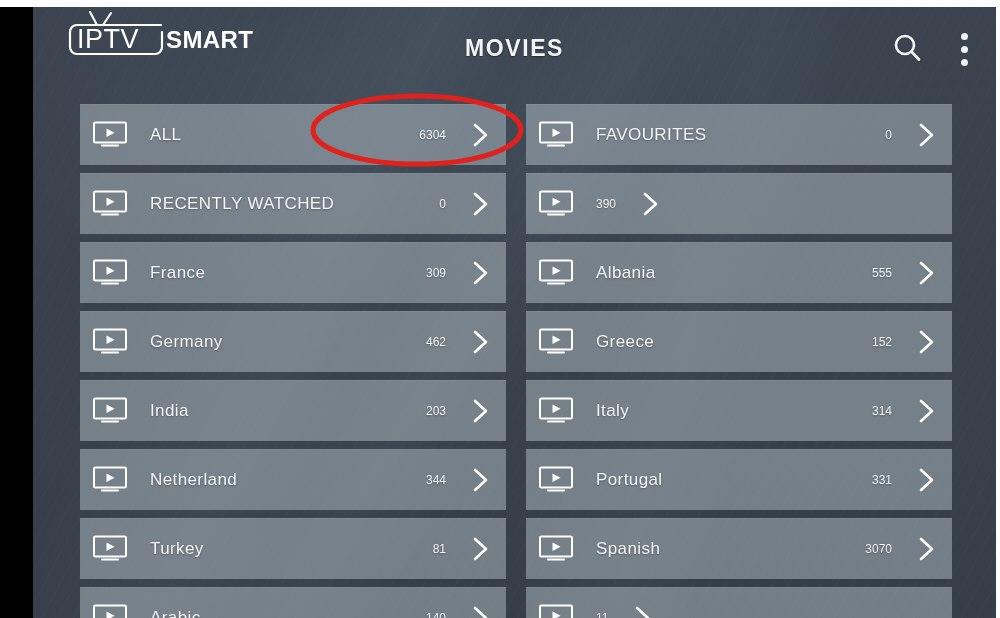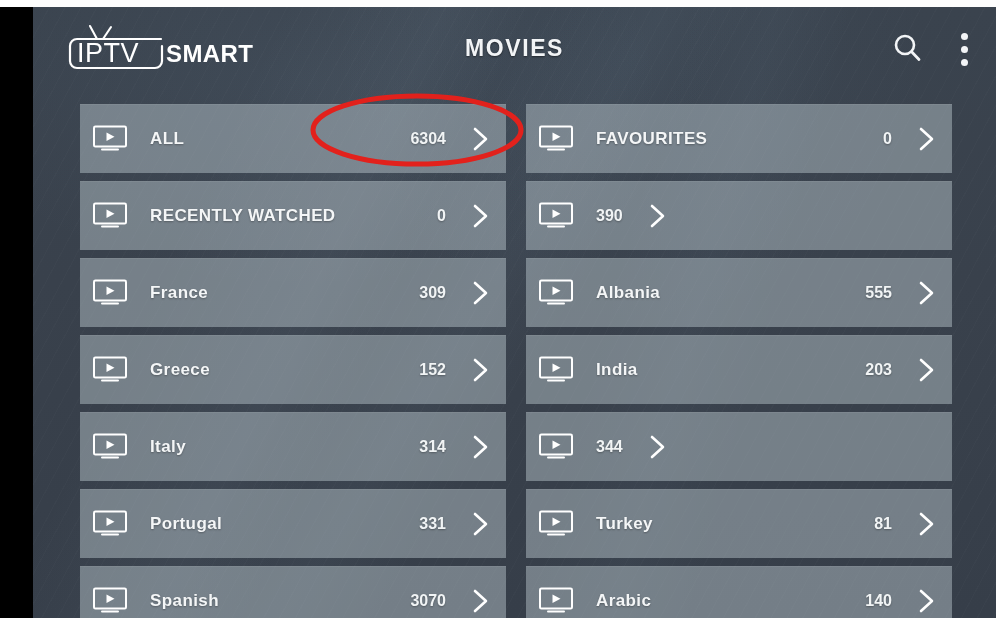--- a/index.html
+++ b/index.html
@@ -59,21 +59,21 @@
 
   .app-inner { position:relative; z-index:2; width:100%; height:100%; }
 
   
   .header {
     position:relative;
     height:82px;
     display:flex; align-items:center;
   }
 
-  .logo { position:absolute; left:30px; top:14px; width:190px; height:52px; }
+  .logo { position:absolute; left:30px; top:0; width:190px; height:52px; }
   .logo svg { display:block; }
 
   .page-title {
     position:absolute; left:0; right:0; top:28px;
     text-align:center;
     color:#f2f4f6;
     font-size:23px;
     font-weight:bold;
     letter-spacing:1.6px;
     text-shadow:0 1px 2px rgba(0,0,0,0.45);
@@ -94,46 +94,45 @@
     margin:15px 0 0 0;
     padding:0 14px 0 47px;
     display:grid;
     grid-template-columns:426px 426px;
     column-gap:20px;
     row-gap:8px;
   }
 
   .row {
     position:relative;
-    height:69px;
+    height:61px;
     display:flex; align-items:center;
     padding:0 14px 0 12px;
     background:rgba(186,199,206,0.47);
     box-shadow:inset 0 1px 0 rgba(255,255,255,0.06);
     cursor:pointer;
-    font-weight:bold;
   }
 
   .tv-icon { flex:0 0 auto; width:36px; height:27px; margin-right:22px; }
   .tv-icon svg { display:block; }
 
   .row-label {
     flex:1 1 auto;
     color:#f4f6f7;
     font-size:17px;
     letter-spacing:0.4px;
     white-space:nowrap;
     overflow:hidden;
     text-shadow:0 1px 2px rgba(0,0,0,0.30);
   }
 
   .row-count {
     flex:0 0 auto;
     color:#f1f4f5;
-    font-size:16px;
+    font-size:12px;
     margin-right:24px;
     text-align:right;
     text-shadow:0 1px 2px rgba(0,0,0,0.30);
   }
 
   .chev { flex:0 0 auto; width:22px; height:28px; }
   .chev svg { display:block; }
 
   
   .annot {
@@ -286,20 +285,36 @@
             </span>
           </div>
           <div class="row">
             <span class="tv-icon">
               <svg width="36" height="27" viewBox="0 0 36 27" fill="none" aria-hidden="true">
   <rect x="2" y="1.6" width="32" height="20" rx="1.4" stroke="#ffffff" stroke-width="2" fill="none"></rect>
   <path d="M14.5 7.5 L22.5 11.8 L14.5 16.1 Z" fill="#ffffff"></path>
   <path d="M10 24.6 H26" stroke="#ffffff" stroke-width="2" stroke-linecap="round"></path>
 </svg>
             </span>
+            <span class="row-label">Germany</span>
+            <span class="row-count">462</span>
+            <span class="chev">
+              <svg width="22" height="28" viewBox="0 0 22 28" fill="none" aria-hidden="true">
+  <path d="M5 4 L16 14 L5 24" stroke="#ffffff" stroke-width="2.6" stroke-linecap="round" stroke-linejoin="round" fill="none"></path>
+</svg>
+            </span>
+          </div>
+          <div class="row">
+            <span class="tv-icon">
+              <svg width="36" height="27" viewBox="0 0 36 27" fill="none" aria-hidden="true">
+  <rect x="2" y="1.6" width="32" height="20" rx="1.4" stroke="#ffffff" stroke-width="2" fill="none"></rect>
+  <path d="M14.5 7.5 L22.5 11.8 L14.5 16.1 Z" fill="#ffffff"></path>
+  <path d="M10 24.6 H26" stroke="#ffffff" stroke-width="2" stroke-linecap="round"></path>
+</svg>
+            </span>
             <span class="row-label">Greece</span>
             <span class="row-count">152</span>
             <span class="chev">
               <svg width="22" height="28" viewBox="0 0 22 28" fill="none" aria-hidden="true">
   <path d="M5 4 L16 14 L5 24" stroke="#ffffff" stroke-width="2.6" stroke-linecap="round" stroke-linejoin="round" fill="none"></path>
 </svg>
             </span>
           </div>
           <div class="row">
             <span class="tv-icon">
@@ -334,20 +349,21 @@
             </span>
           </div>
           <div class="row">
             <span class="tv-icon">
               <svg width="36" height="27" viewBox="0 0 36 27" fill="none" aria-hidden="true">
   <rect x="2" y="1.6" width="32" height="20" rx="1.4" stroke="#ffffff" stroke-width="2" fill="none"></rect>
   <path d="M14.5 7.5 L22.5 11.8 L14.5 16.1 Z" fill="#ffffff"></path>
   <path d="M10 24.6 H26" stroke="#ffffff" stroke-width="2" stroke-linecap="round"></path>
 </svg>
             </span>
+            <span class="row-label">Netherland</span>
             <span class="row-count">344</span>
             <span class="chev">
               <svg width="22" height="28" viewBox="0 0 22 28" fill="none" aria-hidden="true">
   <path d="M5 4 L16 14 L5 24" stroke="#ffffff" stroke-width="2.6" stroke-linecap="round" stroke-linejoin="round" fill="none"></path>
 </svg>
             </span>
           </div>
           <div class="row">
             <span class="tv-icon">
               <svg width="36" height="27" viewBox="0 0 36 27" fill="none" aria-hidden="true">

